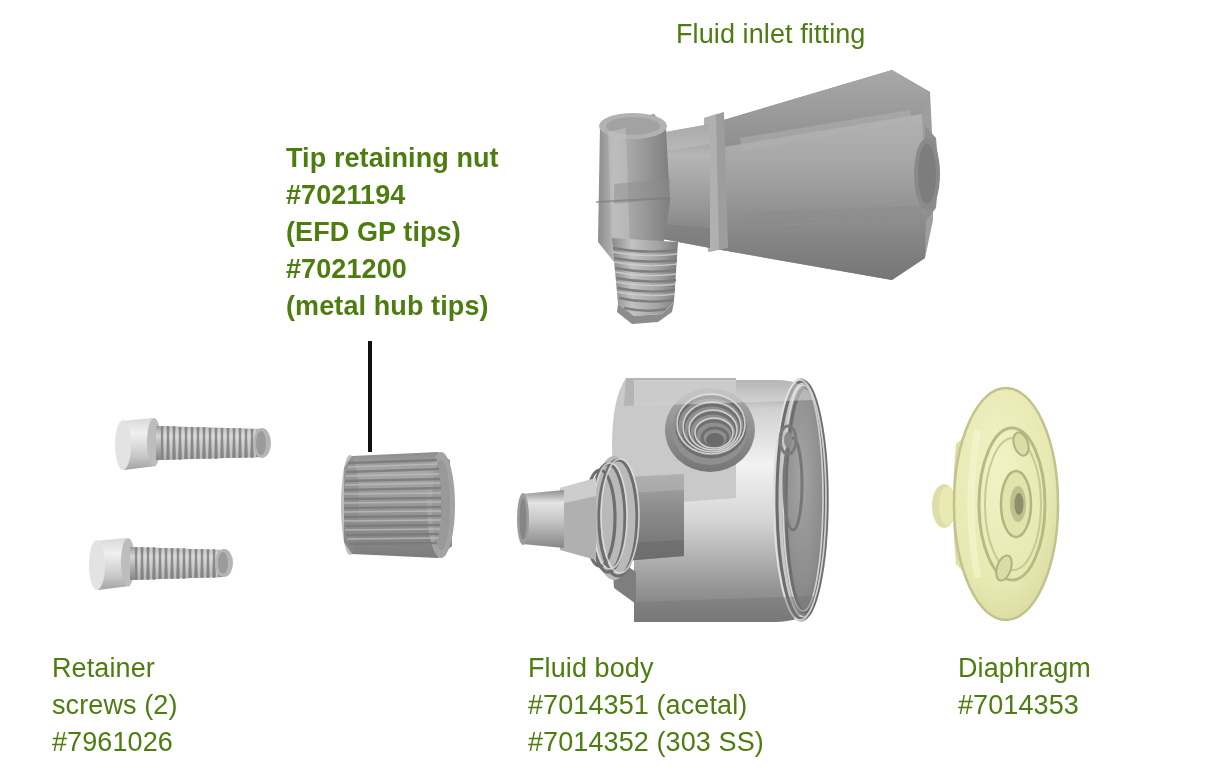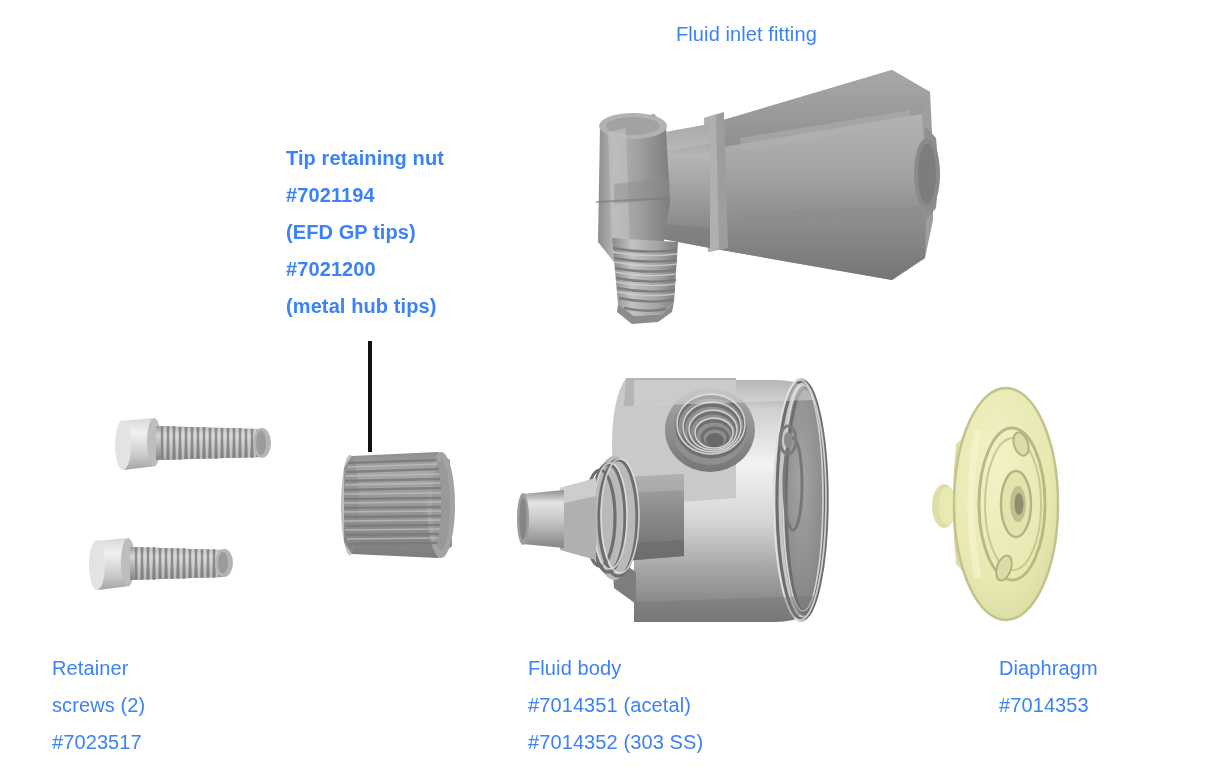--- a/index.html
+++ b/index.html
@@ -8,24 +8,24 @@
     width:1214px;height:771px;
     background:#ffffff;
     font-family:"Liberation Sans","DejaVu Sans",sans-serif;
     color:#1a1a1a;
     overflow:hidden;
     position:relative;
   }
   #stage{position:absolute;left:0;top:0;width:1214px;height:771px;}
   .lbl{
     position:absolute;
-    font-size:20px;
+    font-size:27px;
     line-height:37px;
     letter-spacing:0.1px;
-    color:#3b82f6;
+    color:#4d7c0f;
     white-space:pre;
     font-weight:400;
   }
   .art{position:absolute;}
   svg{display:block;overflow:visible;}
 </style>
 </head>
 <body>
 
 <div id="stage">
@@ -33,27 +33,27 @@
   <div class="lbl" style="left:676px;top:16px;">Fluid inlet fitting</div>
 
   <div class="lbl" style="left:286px;top:140px;font-weight:bold;">Tip retaining nut
 #7021194
 (EFD GP tips)
 #7021200
 (metal hub tips)</div>
 
   <div class="lbl" style="left:52px;top:650px;">Retainer
 screws (2)
-#7023517</div>
+#7961026</div>
 
   <div class="lbl" style="left:528px;top:650px;">Fluid body
 #7014351 (acetal)
 #7014352 (303 SS)</div>
 
-  <div class="lbl" style="left:958px;top:650px;margin-left:41px;">Diaphragm
+  <div class="lbl" style="left:958px;top:650px;">Diaphragm
 #7014353</div>
 
   <div class="art" style="left:0;top:0;">
     <svg width="1214" height="771">
       <line x1="370" y1="341" x2="370" y2="452" stroke="#111111" stroke-width="4"></line>
     </svg>
   </div>
 
   <div class="art" style="left:592px;top:52px;">
     <svg width="350" height="260" viewBox="0 0 350 260">

